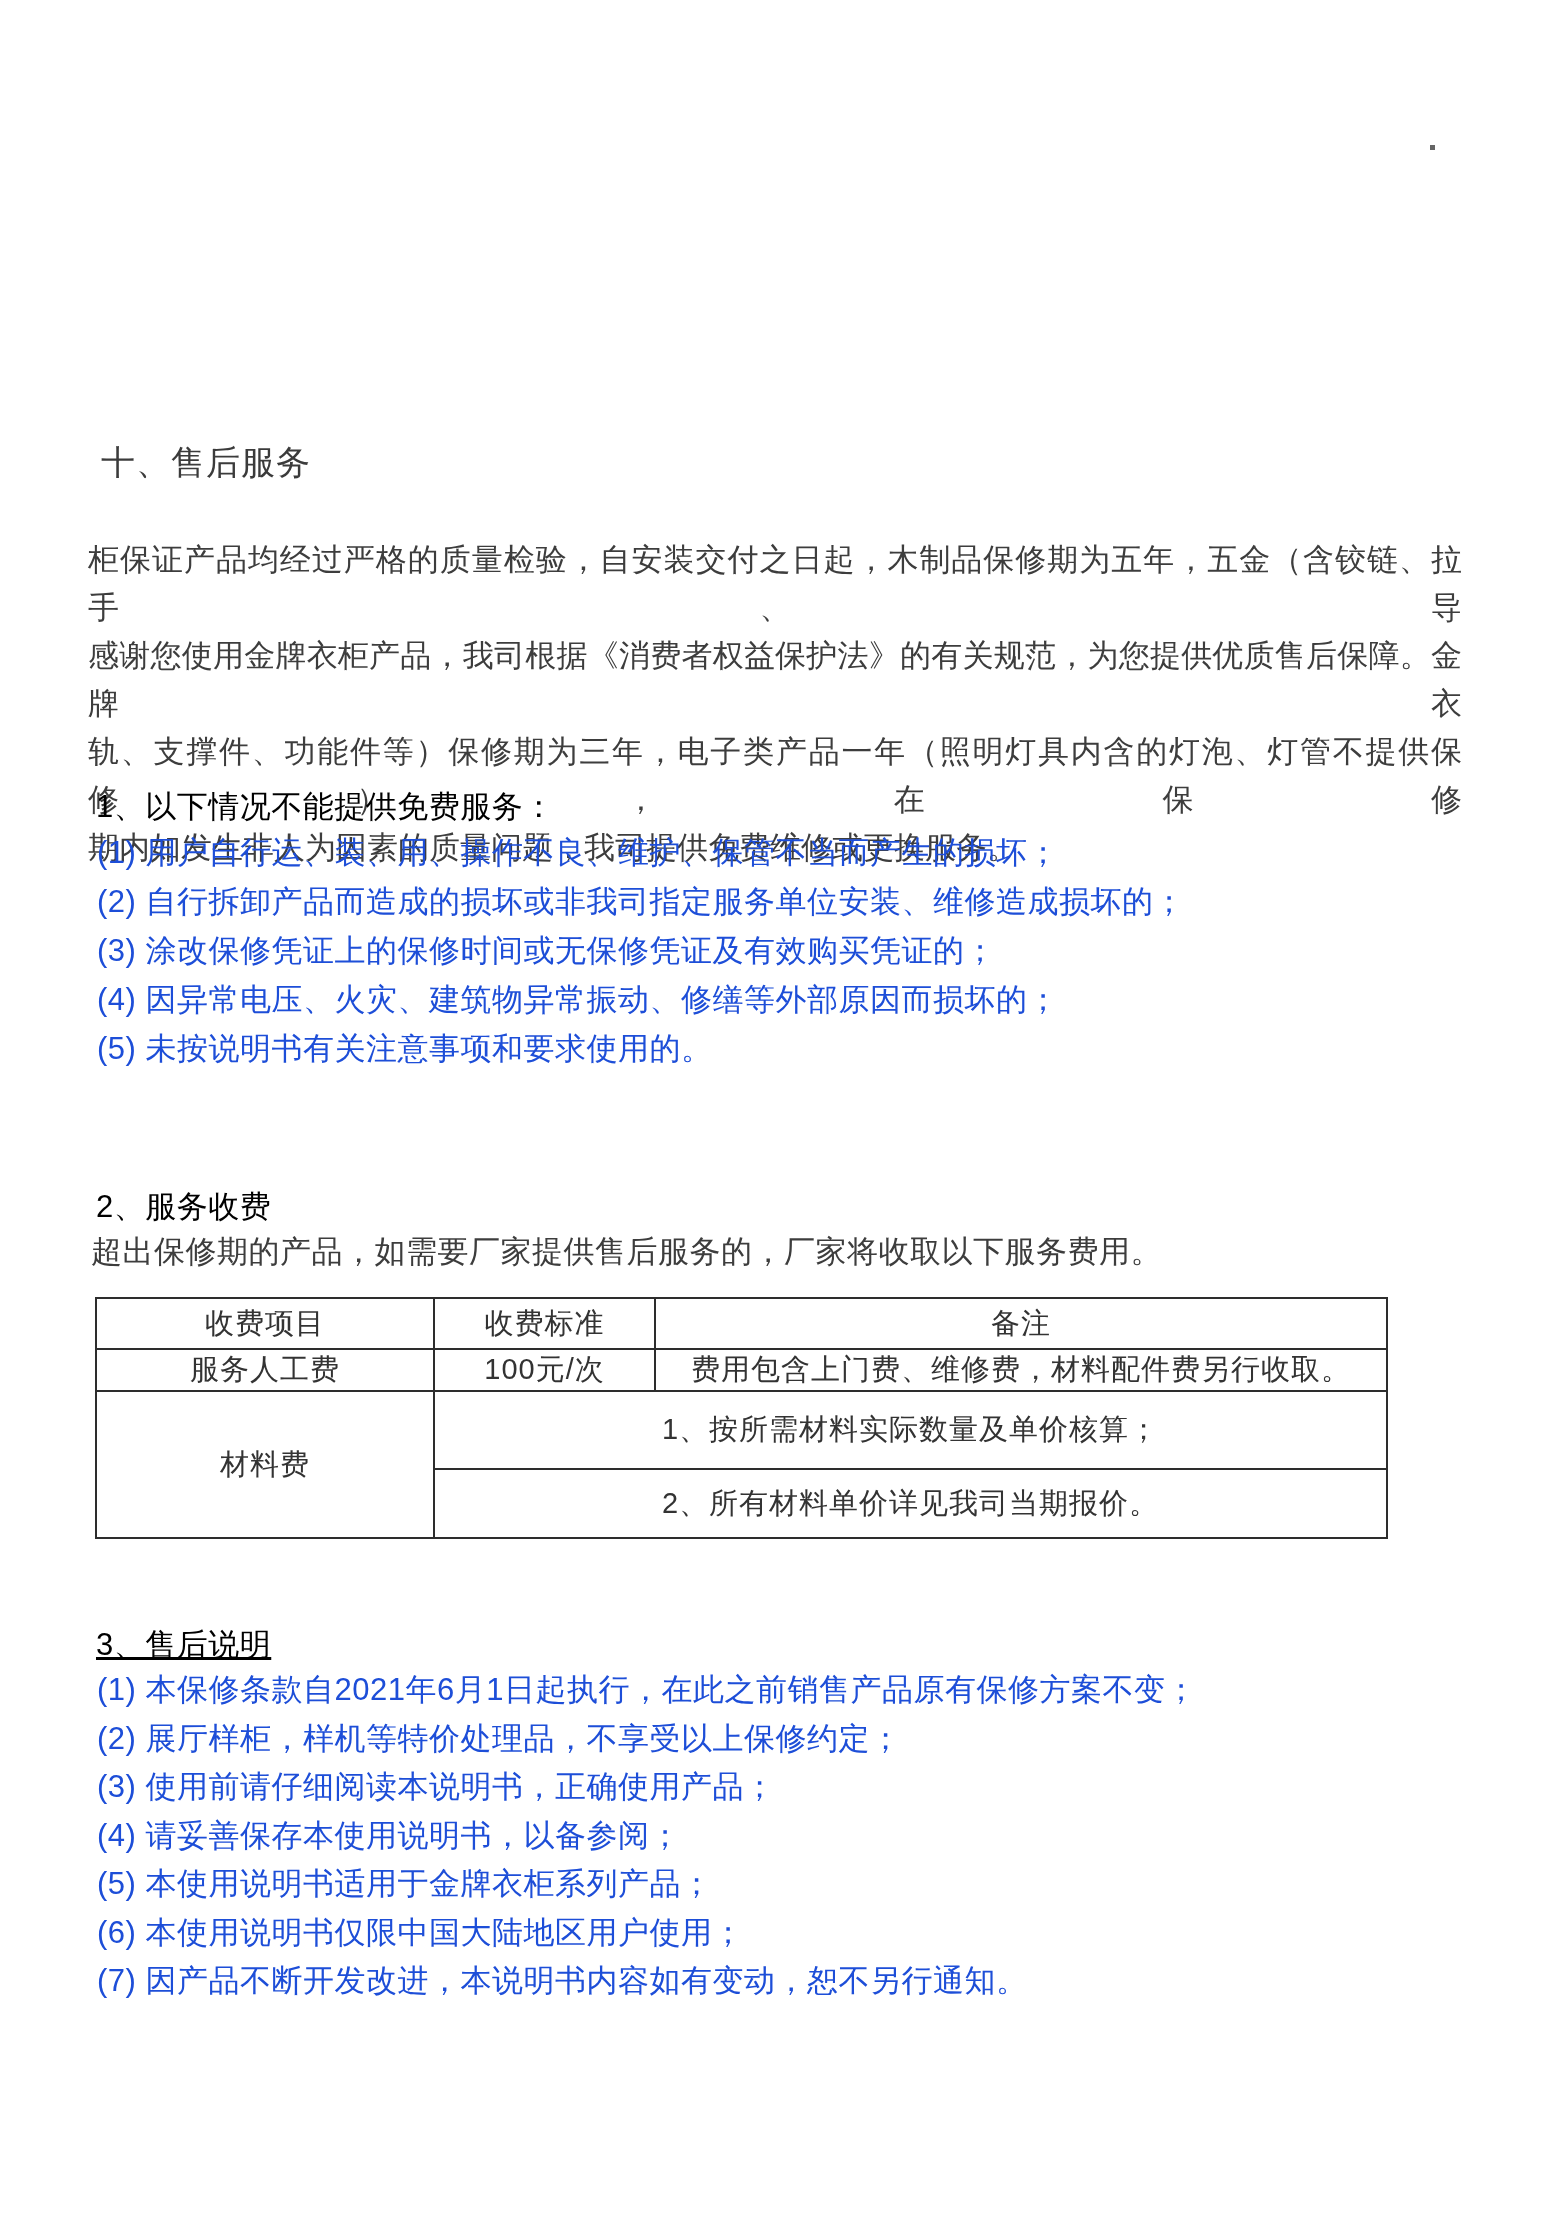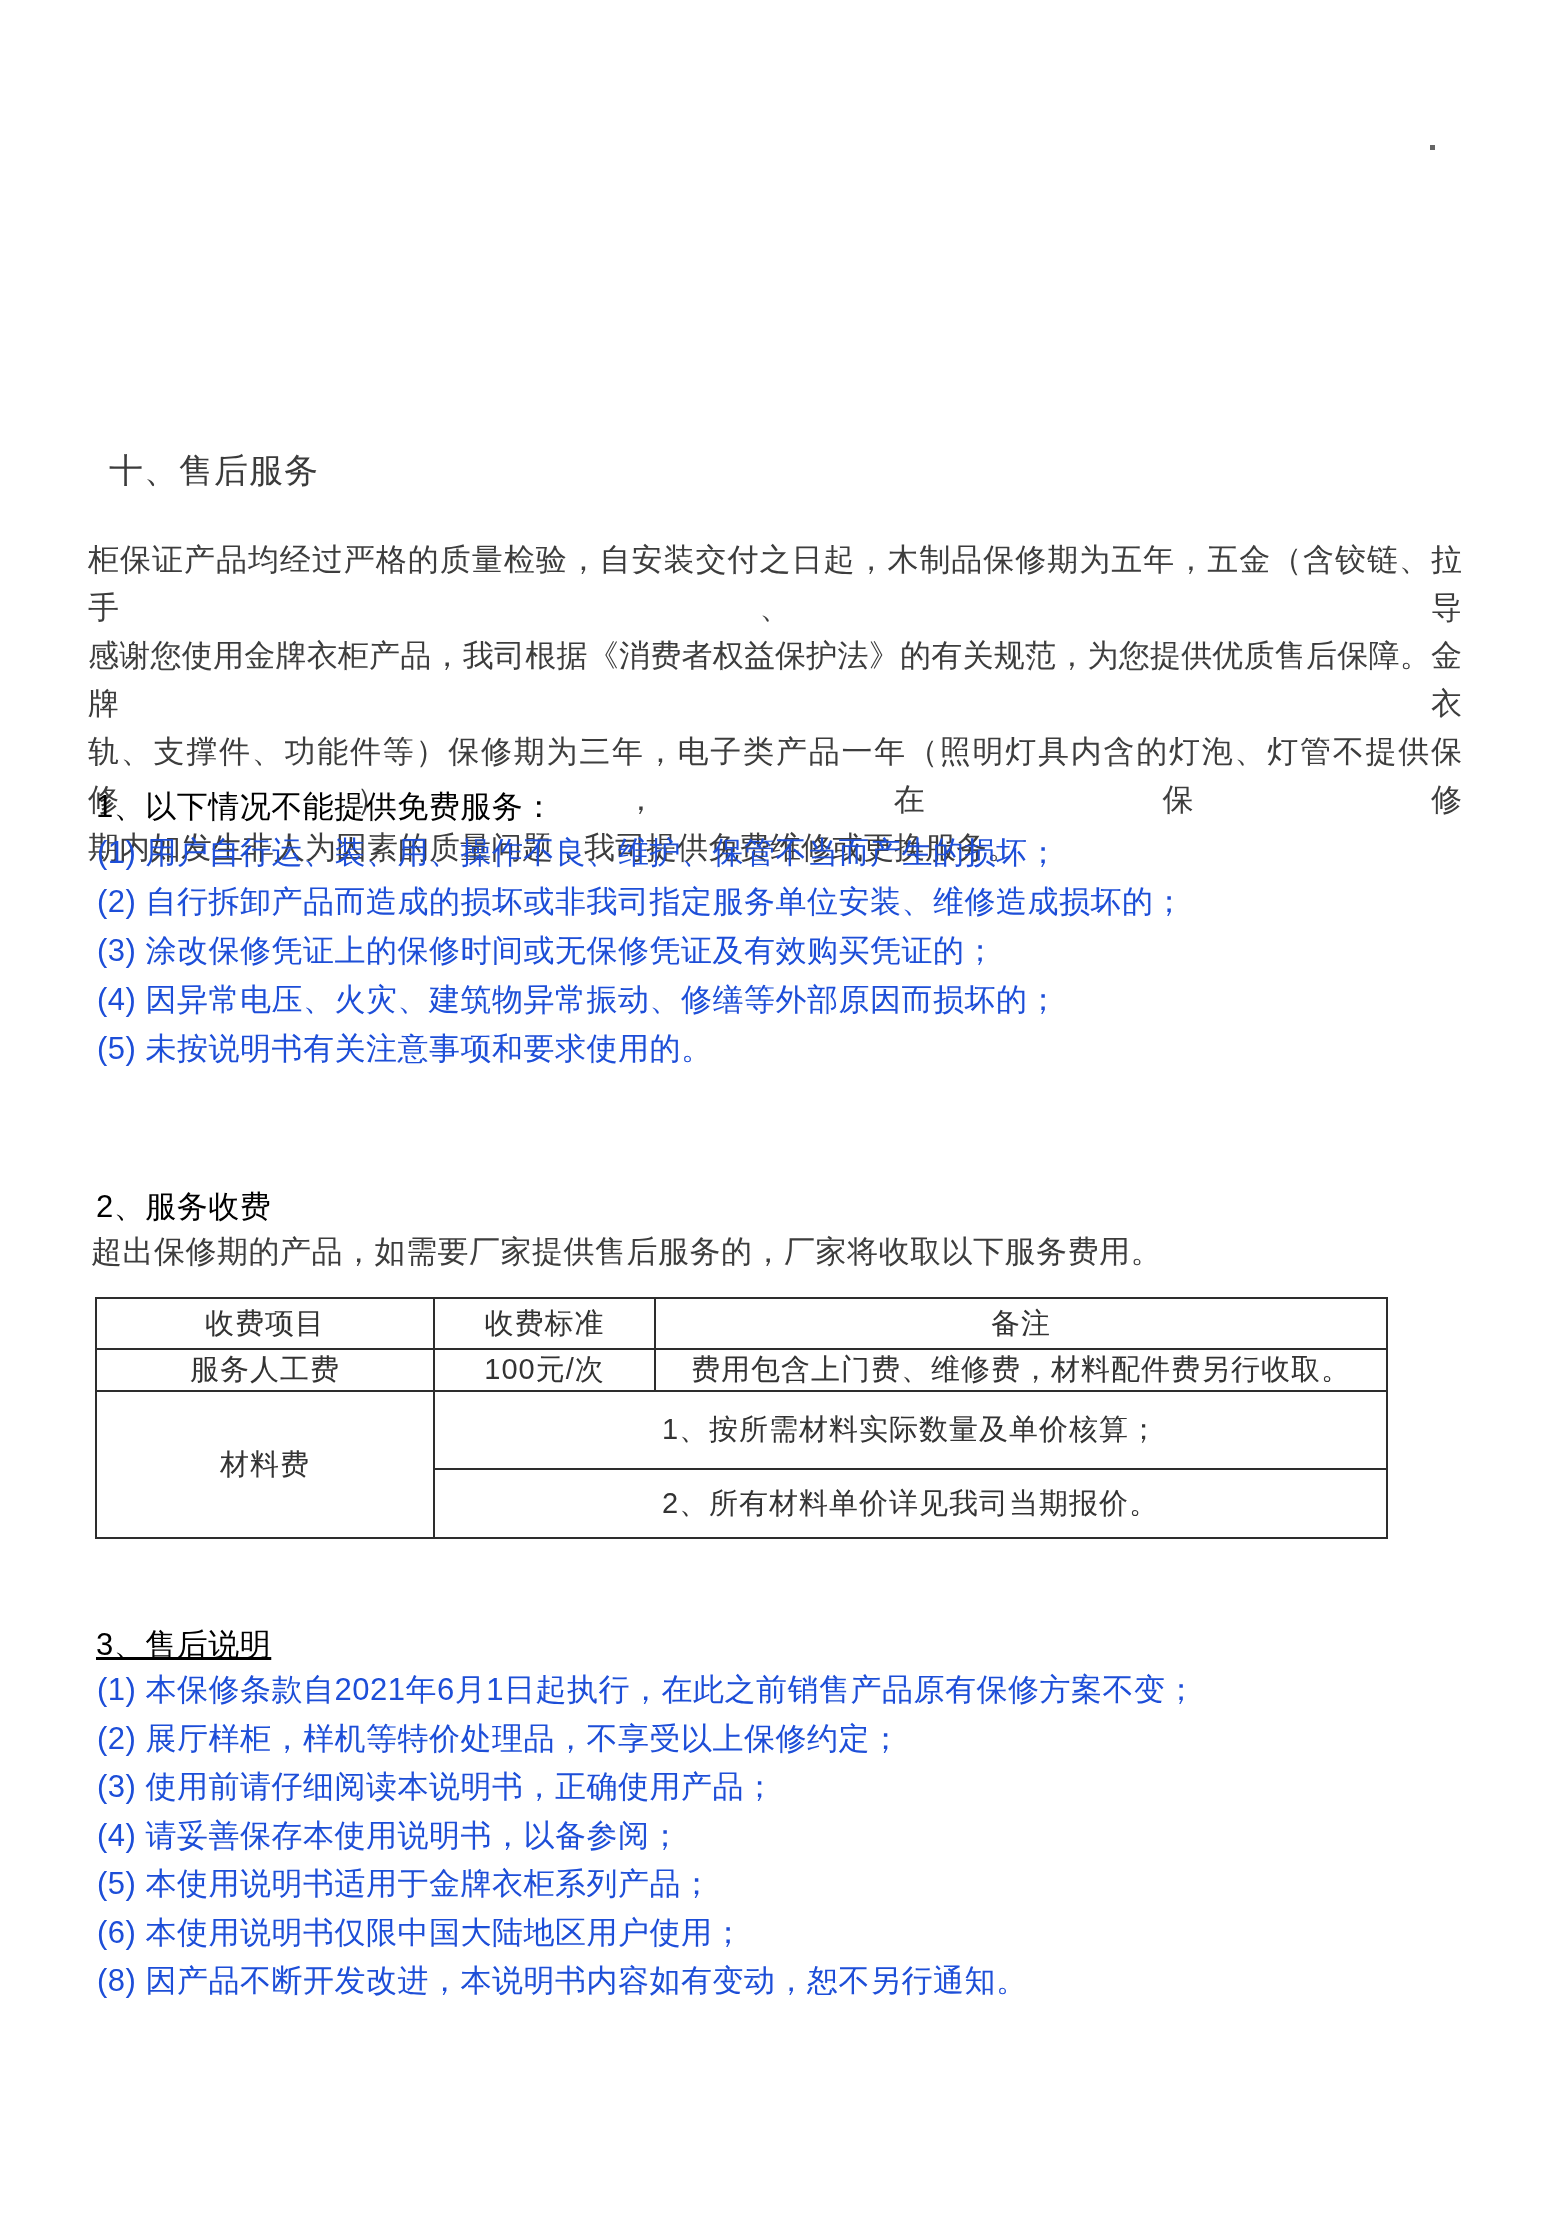--- a/index.html
+++ b/index.html
@@ -15,21 +15,21 @@
   .speck {
     position: absolute;
     left: 1430px; top: 145px;
     width: 5px; height: 5px;
     background: #4a4a4a;
     opacity: 0.85;
   }
   .title {
     position: absolute;
     left: 97px; top: 440px;
-    margin: 12px;
+    margin: 4px;
     font-size: 34px;
     font-weight: 500;
     line-height: 36px;
     color: #3b3b3b;
     letter-spacing: 1px;
   }
   .intro {
     position: absolute;
     left: 88px; top: 536px;
     width: 1374px;
@@ -145,16 +145,16 @@
 
   <div class="sec-head sec3-head">3、售后说明</div>
 
   <div class="item-list sec3-items">
     <div class="item">(1) 本保修条款自2021年6月1日起执行，在此之前销售产品原有保修方案不变；</div>
     <div class="item">(2) 展厅样柜，样机等特价处理品，不享受以上保修约定；</div>
     <div class="item">(3) 使用前请仔细阅读本说明书，正确使用产品；</div>
     <div class="item">(4) 请妥善保存本使用说明书，以备参阅；</div>
     <div class="item">(5) 本使用说明书适用于金牌衣柜系列产品；</div>
     <div class="item">(6) 本使用说明书仅限中国大陆地区用户使用；</div>
-    <div class="item">(8) 因产品不断开发改进，本说明书内容如有变动，恕不另行通知。</div>
+    <div class="item">(7) 因产品不断开发改进，本说明书内容如有变动，恕不另行通知。</div>
   </div>
 
 </div>
 
 </body></html>

